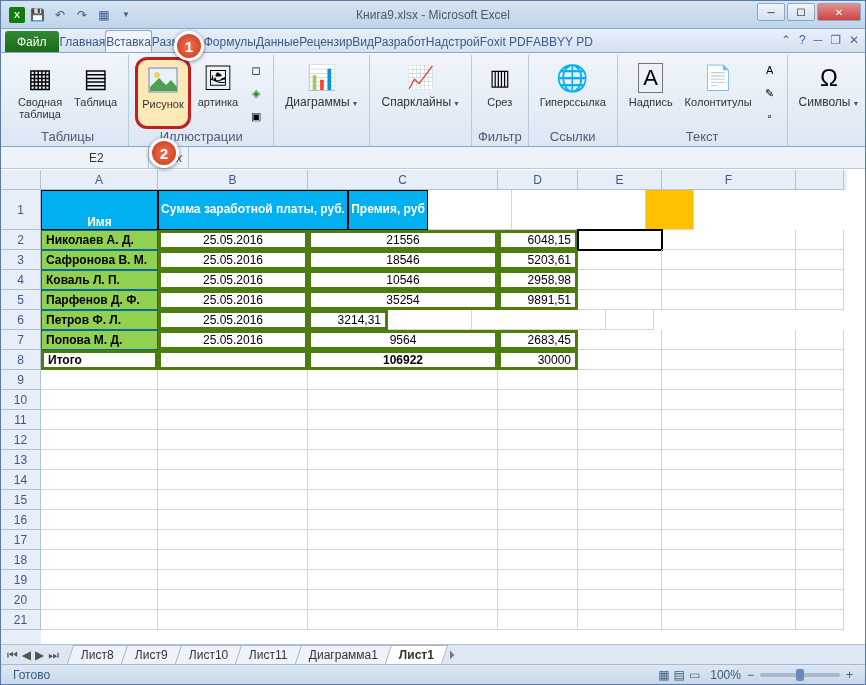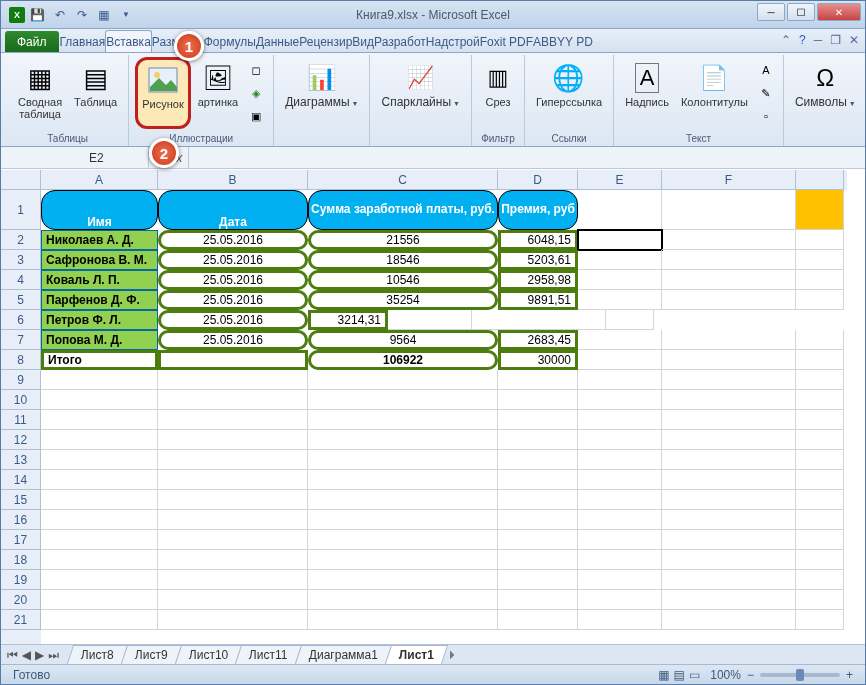--- a/index.html
+++ b/index.html
@@ -19,21 +19,21 @@
 .ribbon-tabs { height:24px; background:linear-gradient(#e8eff8,#d5e1f0); display:flex; align-items:flex-end; padding-left:4px; border-bottom:1px solid #8aa8c8; position:relative; }
 .tab { padding:4px 0 3px; color:#3a5a8a; white-space:nowrap; position:relative; }
 .tab-file { background:linear-gradient(#2f8a2f,#1a6a1a); color:#fff; border-radius:3px 3px 0 0; padding:4px 12px 3px; margin-right:1px; }
 .tab-active { background:#f1f5fb; border:1px solid #8aa8c8; border-bottom:none; border-radius:3px 3px 0 0; }
 .tab-help { position:absolute; right:6px; display:flex; gap:8px; color:#4a6a9a; top:4px; }
 
 
 .ribbon-body { height:94px; background:linear-gradient(#f1f5fb,#dce7f3); border-bottom:1px solid #8aa8c8; display:flex; padding:2px 2px 0 6px; }
 .group { display:flex; flex-direction:column; align-items:center; padding:2px 6px 0; border-right:1px solid #b8cade; position:relative; }
 .group-buttons { display:flex; align-items:flex-start; flex:1; gap:2px; }
-.group-label { font-size:10px; color:#4a5a7a; padding-bottom:2px; white-space:nowrap; }
+.group-label { font-size:13px; color:#4a5a7a; padding-bottom:2px; white-space:nowrap; }
 .big-btn { display:flex; flex-direction:column; align-items:center; justify-content:flex-start; padding:3px 4px 0; min-width:44px; height:72px; border:1px solid transparent; border-radius:3px; }
 .big-btn .icon-wrap { height:34px; display:flex; align-items:center; justify-content:center; }
 .big-btn .label { font-size:11px; color:#333; text-align:center; line-height:1.1; margin-top:1px; }
 .small-col { display:flex; flex-direction:column; gap:1px; padding-top:2px; }
 .small-btn { width:22px; height:22px; border:1px solid transparent; display:flex; align-items:center; justify-content:center; border-radius:2px; font-size:11px; }
 .highlight-box { border:3px solid #c02020; border-radius:12px; background:#fde8b8; }
 .dropdown-arrow { font-size:7px; margin-left:2px; color:#555; }
 
 
 .callout { position:absolute; width:30px; height:30px; border-radius:50%; background:radial-gradient(#f07050,#c83818); border:3px solid #fff; box-shadow:0 1px 4px rgba(0,0,0,.5); display:flex; align-items:center; justify-content:center; color:#fff; font-weight:bold; font-size:15px; z-index:50; }
@@ -53,21 +53,21 @@
 .row-headers { position:absolute; left:0; top:20px; width:40px; bottom:0; background:#e8eef7; }
 .row-h { height:20px; border-right:1px solid #b0c0d5; border-bottom:1px solid #b0c0d5; display:flex; align-items:center; justify-content:center; color:#3a5a8a; }
 .grid-cells { position:absolute; left:40px; top:20px; right:0; bottom:0; }
 .grow { display:flex; height:20px; }
 .gcell { border-right:1px solid #d4d4d4; border-bottom:1px solid #d4d4d4; padding:0 4px; display:flex; align-items:center; overflow:hidden; white-space:nowrap; }
 .hdr-blue { background:#00b0f0; color:#fff; font-weight:bold; border:1px solid #000; }
 .hdr-blue-multi { height:40px!important; text-align:center; justify-content:center; line-height:1.1; }
 .name-green { background:#92d050; font-weight:bold; border:1px solid #0369a1; }
 .data-cell { border:3px solid #4d7c0f; background:#fff; }
 .bold { font-weight:bold; }
-.center { justify-content:center;border-radius:14px; }
+.center { justify-content:center; }
 .right { justify-content:flex-end; }
 .active-cell { outline:2px solid #000; outline-offset:-1px; background:#fff; }
 .yellow-fill { background:#ffc000; }
 
 
 .sheet-tabs { position:absolute; bottom:20px; left:0; right:0; height:20px; background:#dce7f3; display:flex; align-items:center; border-top:1px solid #b0c0d5; }
 .st-nav { display:flex; padding:0 6px; gap:4px; color:#555; }
 .st-tab { padding:2px 10px; background:#eef3fa; border:1px solid #a8b8d0; border-bottom:none; margin-left:-1px; transform:skewX(-18deg); font-size:11px; color:#333; }
 .st-tab span { display:inline-block; transform:skewX(18deg); }
 .st-active { background:#fff; font-weight:bold; }
@@ -298,23 +298,20 @@
       <div class="row-h">18</div>
       <div class="row-h">19</div>
       <div class="row-h">20</div>
       <div class="row-h">21</div>
     </div>
   <div class="grid-cells" id="grid-cells">
       <div class="grow" style="height: 40px;">
         <div class="gcell cA hdr-blue hdr-blue-multi center">
           <div style="align-self:flex-end;width:100%;text-align:center">Имя</div>
         </div>
-        <div class="gcell cB hdr-blue hdr-blue-multi center">
-          <div style="align-self:flex-end;width:100%;text-align:center">Дата</div>
-        </div>
         <div class="gcell cC hdr-blue hdr-blue-multi center">Сумма заработной платы, руб.</div>
         <div class="gcell cD hdr-blue hdr-blue-multi center">Премия, руб</div>
         <div class="gcell cE"></div>
         <div class="gcell cF"></div>
         <div class="gcell cG yellow-fill"></div>
       </div>
       <div class="grow">
         <div class="gcell cA name-green">Николаев А. Д.</div>
         <div class="gcell cB data-cell center">25.05.2016</div>
         <div class="gcell cC data-cell center">21556</div>

